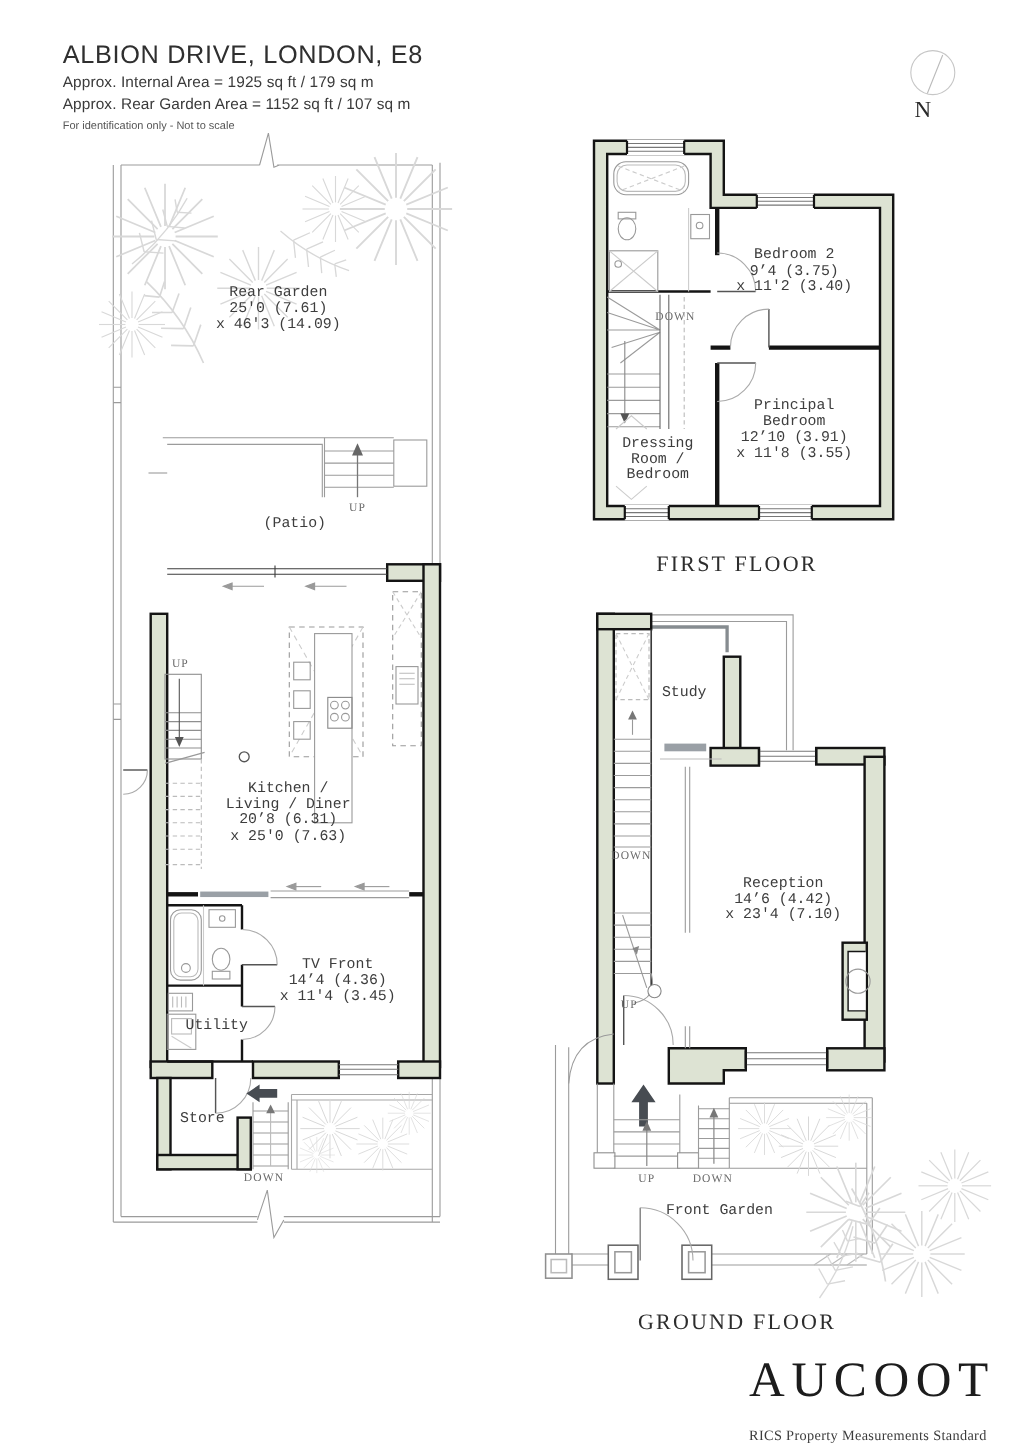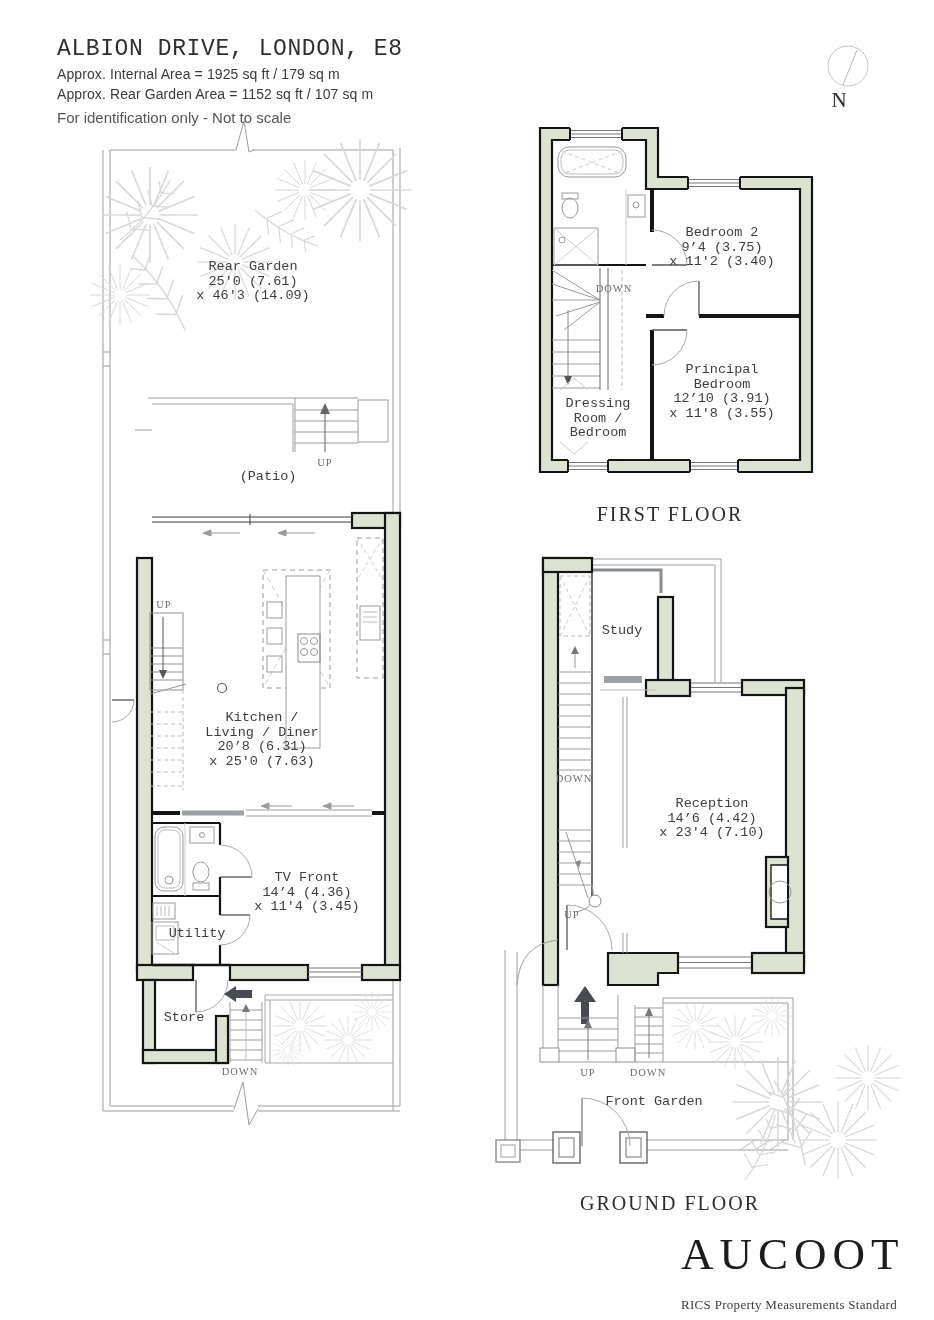--- a/index.html
+++ b/index.html
@@ -1,22 +1,22 @@
 <!DOCTYPE html>
 <html><head>
 <meta charset="utf-8">
 <style>
   html,body{margin:0;padding:0;background:#fff;}
   .page{position:relative;width:934px;height:1320px;background:#ffffff;overflow:hidden;
         font-family:"Liberation Serif",serif;color:#3d3d3d;}
   svg.plan{position:absolute;left:0;top:0;}
   .abs{position:absolute;}
-  .title{font-family:Liberation Mono, monospace;font-size:23px;letter-spacing:.6px;color:#2f2f2f;text-align:right;}
+  .title{font-family:Liberation Sans, sans-serif;font-size:23px;letter-spacing:.6px;color:#2f2f2f;text-align:right;}
   .meta{font-family:"Liberation Sans",sans-serif;font-size:14px;color:#3a3a3a;letter-spacing:.1px;}
-  .meta-small{font-family:"Liberation Sans",sans-serif;font-size:15px;color:#555;}
+  .meta-small{font-family:"Liberation Sans",sans-serif;font-size:10px;color:#555;}
   .room-label{transform:translate(-50%,-50%);text-align:center;font-size:13.5px;
               line-height:1.09;color:#3d3d3d;white-space:nowrap;font-family:Liberation Mono, monospace;}
   .stair-label{transform:translate(-50%,-50%);font-size:10.5px;letter-spacing:1px;color:#6b6b6b;white-space:nowrap;}
   .floor-label{transform:translate(-50%,-50%);font-size:20px;letter-spacing:2px;color:#2d2d2d;white-space:nowrap;}
   .north{transform:translate(-50%,-50%);font-size:21px;color:#2b2b2b;}
   .brand-block{position:absolute;left:681px;top:1232px;width:230px;}
   .brand{font-size:45px;letter-spacing:6px;color:#1c1c1c;line-height:1;}
   .brand-sub{font-size:13px;color:#3c3c3c;letter-spacing:.3px;margin-top:20px;}
 </style>
 </head>

